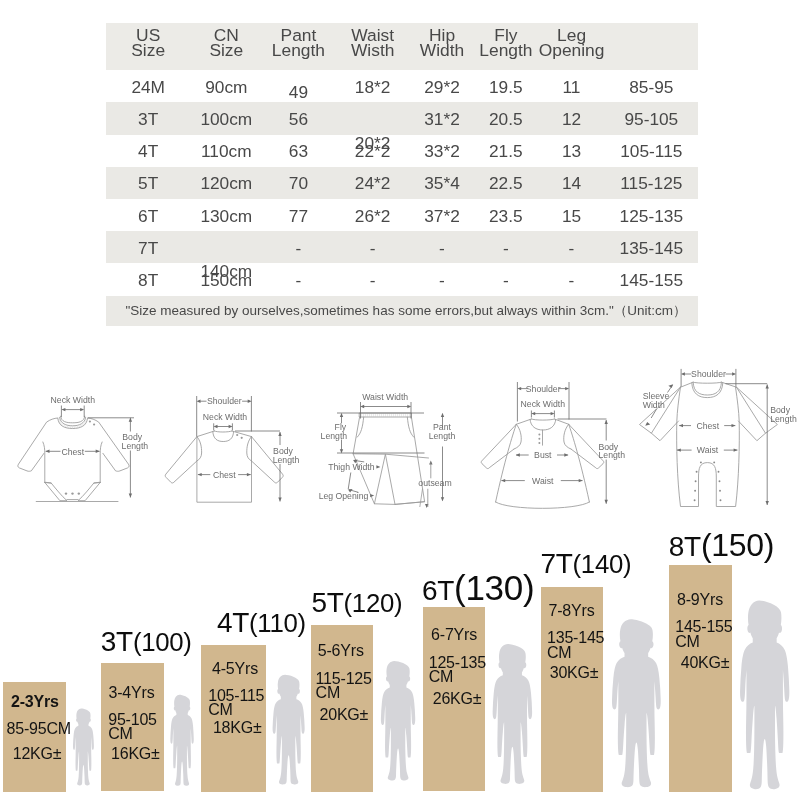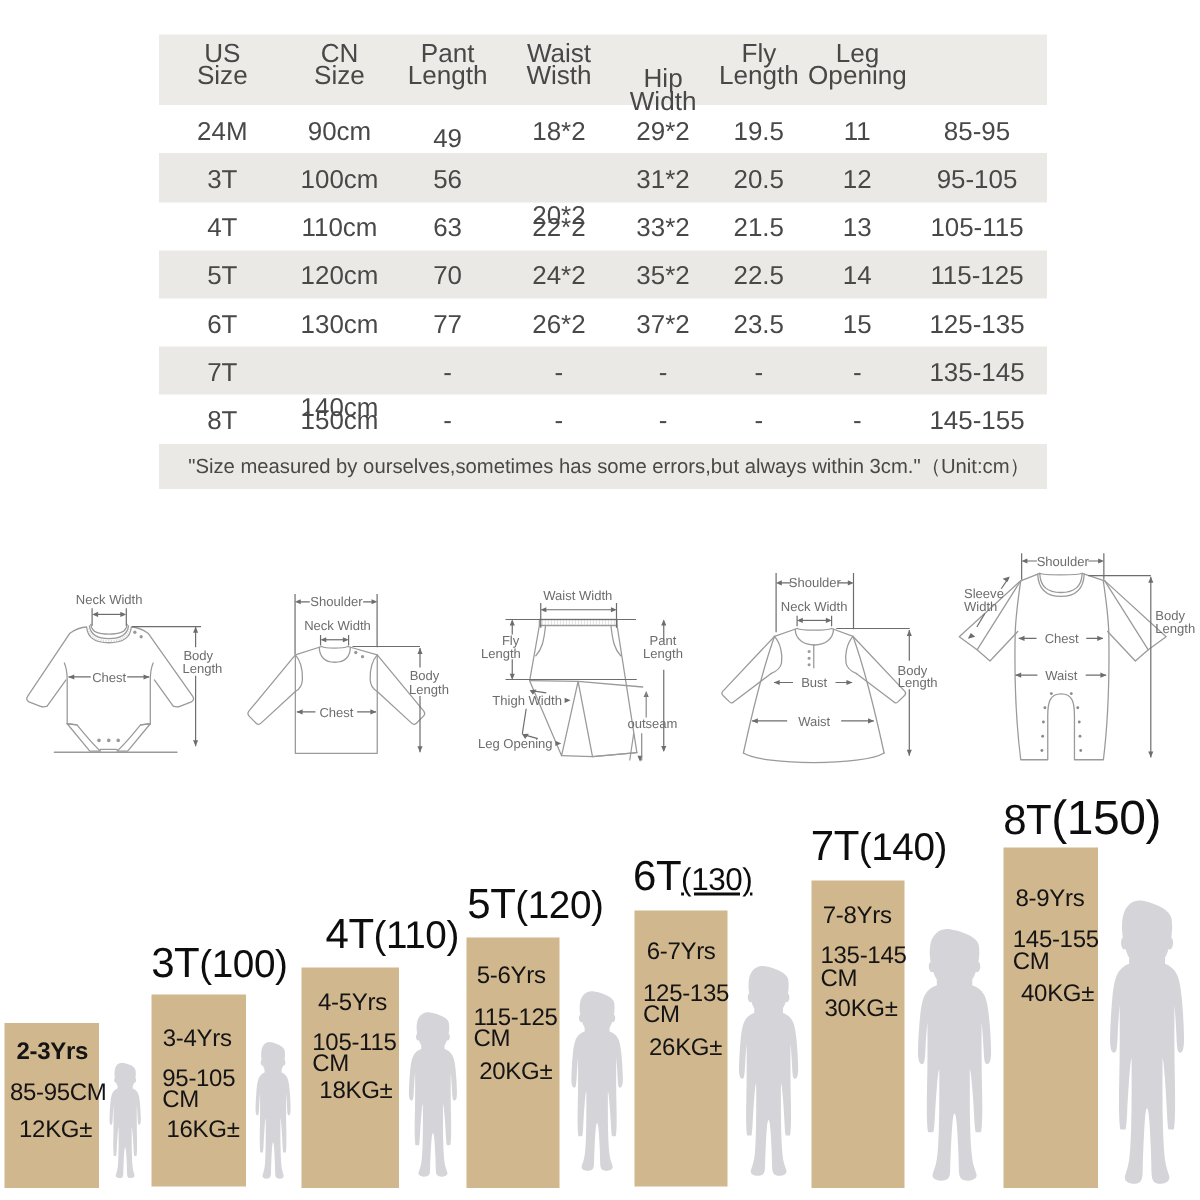--- a/index.html
+++ b/index.html
@@ -41,21 +41,21 @@
   <div class="size-table">
     <div class="trow head">
         <div class="cell" style="width: 84.4px;">US
 Size</div>
         <div class="cell" style="width: 71.9px;">CN
 Size</div>
         <div class="cell" style="width: 72.3px;">Pant
 Length</div>
         <div class="cell" style="width: 76.2px;">Waist
 Wisth</div>
-        <div class="cell" style="width: 62.6px; margin-top: 17px;">Hip
+        <div class="cell" style="width: 62.6px;">Hip
 Width</div>
         <div class="cell" style="width: 65.1px;">Fly
 Length</div>
         <div class="cell" style="width: 66.3px;">Leg
 Opening</div>
       </div>
   <div class="trow">
         <div class="cell" style="width: 84.4px;">24M</div>
         <div class="cell" style="width: 71.9px;">90cm</div>
         <div class="cell" style="width: 72.3px; margin-top: 10px;">49</div>
@@ -83,21 +83,21 @@
         <div class="cell" style="width: 62.6px;">33*2</div>
         <div class="cell" style="width: 65.1px;">21.5</div>
         <div class="cell" style="width: 66.3px;">13</div>
         <div class="cell" style="width: 93.4px;">105-115</div>
       </div>
       <div class="trow alt">
         <div class="cell" style="width: 84.4px;">5T</div>
         <div class="cell" style="width: 71.9px;">120cm</div>
         <div class="cell" style="width: 72.3px;">70</div>
         <div class="cell" style="width: 76.2px;">24*2</div>
-        <div class="cell" style="width: 62.6px;">35*2</div>
+        <div class="cell" style="width: 62.6px;">35*4</div>
         <div class="cell" style="width: 65.1px;">22.5</div>
         <div class="cell" style="width: 66.3px;">14</div>
         <div class="cell" style="width: 93.4px;">115-125</div>
       </div>
       <div class="trow">
         <div class="cell" style="width: 84.4px;">6T</div>
         <div class="cell" style="width: 71.9px;">130cm</div>
         <div class="cell" style="width: 72.3px;">77</div>
         <div class="cell" style="width: 76.2px;">26*2</div>
         <div class="cell" style="width: 62.6px;">37*2</div>
@@ -491,17 +491,17 @@
       <div class="bar-text" style="left: 547px; top: 108.6px;">135-145</div>
       <div class="bar-text" style="left: 547px; top: 123.6px;">CM</div>
       <div class="bar-text" style="left: 549.7px; top: 143.8px;">30KG±</div>
       <div class="bar-text" style="left: 677px; top: 71.3px;">8-9Yrs</div>
       <div class="bar-text" style="left: 675.2px; top: 98.3px;">145-155</div>
       <div class="bar-text" style="left: 675.2px; top: 112.6px;">CM</div>
       <div class="bar-text" style="left: 680.7px; top: 133.6px;">40KG±</div>
       <div class="bar-label" style="left: 100.8px; top: 105.564px;"><span class="sz" style="font-size: 28px;">3T</span><span class="pz" style="font-size: 25.8px;">(100)</span></div>
       <div class="bar-label" style="left: 217px; top: 86.664px;"><span class="sz" style="font-size: 28px;">4T</span><span class="pz" style="font-size: 25.8px;">(110)</span></div>
       <div class="bar-label" style="left: 311.5px; top: 67.064px;"><span class="sz" style="font-size: 28px;">5T</span><span class="pz" style="font-size: 25.8px;">(120)</span></div>
-      <div class="bar-label" style="left: 422px; top: 48.264px;"><span class="sz" style="font-size: 28px;">6T</span><span class="pz" style="font-size: 21px; text-decoration: underline;">(130)</span></div>
+      <div class="bar-label" style="left: 422px; top: 48.264px;"><span class="sz" style="font-size: 28px;">6T</span><span class="pz" style="font-size: 35px;">(130)</span></div>
       <div class="bar-label" style="left: 540.5px; top: 28.464px;"><span class="sz" style="font-size: 28px;">7T</span><span class="pz" style="font-size: 25.8px;">(140)</span></div>
       <div class="bar-label" style="left: 668.8px; top: 6.964px;"><span class="sz" style="font-size: 28px;">8T</span><span class="pz" style="font-size: 32px;">(150)</span></div>
     </div>
 </div>
 
 </body></html>

